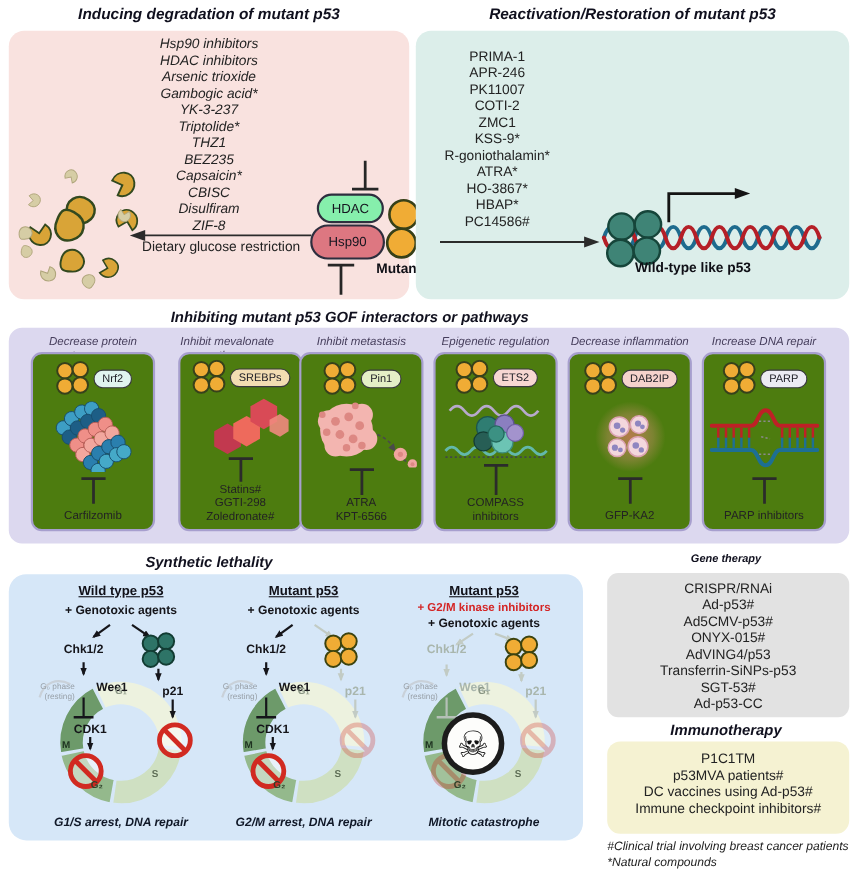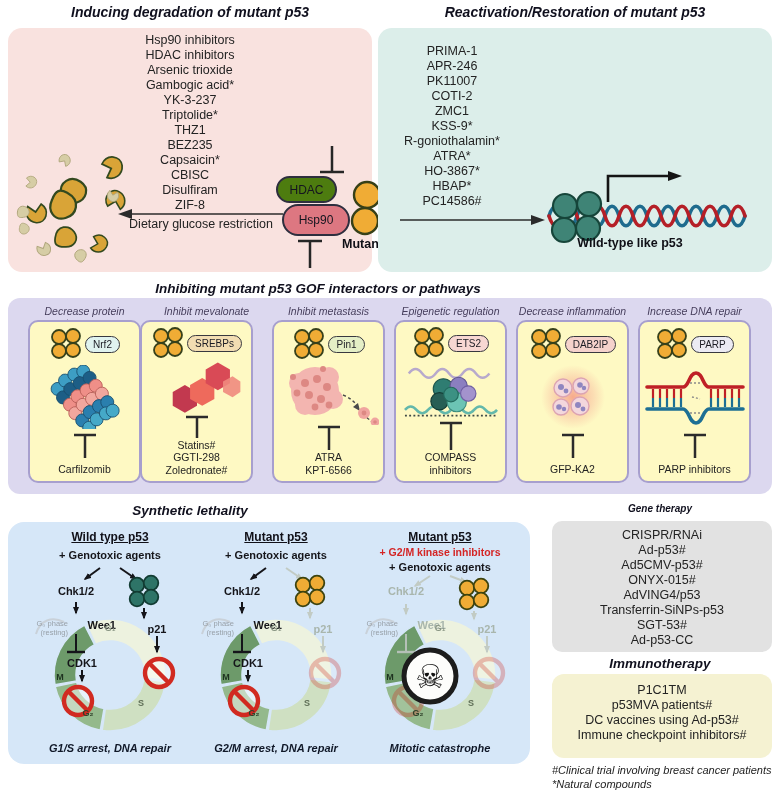--- a/index.html
+++ b/index.html
@@ -15,21 +15,21 @@
   .gray{background:#e2e2e2;border-radius:10px;}
   .yellow{background:#f5f2d2;border-radius:12px;}
   .druglist{position:absolute;text-align:center;font-size:12.5px;color:#232323;}
   .druglist .li{line-height:15px;}
   .pill-lg{position:absolute;border:2px solid #2e2e3e;border-radius:16px;display:flex;align-items:center;justify-content:center;
            font-size:12px;color:#15151f;box-sizing:border-box;}
   .biglabel{position:absolute;font-weight:bold;font-size:12.5px;text-align:center;color:#0f0f16;}
   .arrow-label{position:absolute;font-size:12.5px;text-align:center;color:#232323;}
   
   .col-head{position:absolute;top:305px;width:121px;text-align:center;font-style:italic;font-size:10.5px;color:#463e5c;}
-  .card{position:absolute;top:320px;width:113px;height:163px;background:#fef9c3;border:2px solid #a79fce;border-radius:10px;
+  .card{position:absolute;top:320px;width:113px;height:163px;background:#4d7c0f;border:2px solid #a79fce;border-radius:10px;
         box-sizing:border-box;display:flex;flex-direction:column;align-items:center;justify-content:space-between;padding:5px 18px;}
   .card-head{display:flex;align-items:center;gap:2px;height:34px;}
   .pill{border:1.5px solid #38383f;border-radius:10px;padding:2px 7px;font-size:10px;color:#1c1c24;white-space:nowrap;}
   .card-drugs{text-align:center;font-size:10.5px;color:#232323;}
   .card-drugs .li{line-height:12.5px;}
   .tbar{flex:0 0 auto;}
   
   .diag{position:absolute;top:530px;width:172px;height:234px;}
   .dg-title{position:absolute;top:0;left:0;width:172px;text-align:center;font-weight:bold;font-size:12px;text-decoration:underline;color:#101018;}
   .dg-extra{position:absolute;top:16px;left:0;width:172px;text-align:center;font-weight:bold;font-size:10.5px;color:#d42525;}
@@ -52,21 +52,21 @@
 </style>
 </head>
 <body>
 
 <div class="canvas">
 
   <div class="sec-title" style="left:8px;top:4px;width:364px;">Inducing degradation of mutant p53</div>
   <div class="sec-title" style="left:378px;top:4px;width:394px;">Reactivation/Restoration of mutant p53</div>
 
   <div class="panel pink" style="left:8px;top:28px;width:364px;height:244px;"></div>
-  <div class="druglist" style="left:8px;top:33px;width:364px;">
+  <div class="druglist" style="left:8px;top:33px;width:364px;font-style:italic;">
       <div class="li">Hsp90 inhibitors</div>
       <div class="li">HDAC inhibitors</div>
       <div class="li">Arsenic trioxide</div>
       <div class="li">Gambogic acid*</div>
       <div class="li">YK-3-237</div>
       <div class="li">Triptolide*</div>
       <div class="li">THZ1</div>
       <div class="li">BEZ235</div>
       <div class="li">Capsaicin*</div>
       <div class="li">CBISC</div>
@@ -102,21 +102,21 @@
   <svg class="abs" style="left:115px;top:208px;" width="170" height="12" viewBox="0 0 170 12">
     <line x1="16" y1="6" x2="168" y2="6" stroke="#2b2b2b" stroke-width="1.6"></line>
     <polygon points="3,6 17,1 17,11" fill="#2b2b2b"></polygon>
   </svg>
   <div class="arrow-label" style="left:112px;top:217px;width:178px;">Dietary glucose restriction</div>
 
   <svg class="abs" style="left:318px;top:146px;" width="28" height="30" viewBox="0 0 28 30">
     <line x1="14" y1="0" x2="14" y2="26" stroke="#262626" stroke-width="2.5"></line>
     <line x1="2" y1="26" x2="26" y2="26" stroke="#262626" stroke-width="2.5"></line>
   </svg>
-  <div class="pill-lg" style="left:276px;top:176px;width:61px;height:27px;background:#4d7c0f;">HDAC</div>
+  <div class="pill-lg" style="left:288px;top:176px;width:61px;height:27px;background:#86efac;">HDAC</div>
   <div class="pill-lg" style="left:282px;top:204px;width:68px;height:32px;background:#dd7781;">Hsp90</div>
   <svg class="abs" style="left:296px;top:238px;" width="28" height="32" viewBox="0 0 28 32">
     <line x1="2" y1="3" x2="26" y2="3" stroke="#262626" stroke-width="2.5"></line>
     <line x1="14" y1="3" x2="14" y2="30" stroke="#262626" stroke-width="2.5"></line>
   </svg>
 
   <svg class="abs" style="left:350px;top:176px;" width="62" height="62" viewBox="0 0 62 62">
     <g fill="#f0ac35" stroke="#374018" stroke-width="2.4">
       <circle cx="17" cy="19" r="13"></circle>
         <circle cx="44" cy="16" r="13"></circle>
@@ -230,21 +230,21 @@
     </svg>
     <svg class="tbar" width="28" height="26" viewBox="0 0 28 26">
       <line x1="3" y1="2" x2="25" y2="2" stroke="#2b2b2b" stroke-width="2.5"></line>
         <line x1="14" y1="2" x2="14" y2="25" stroke="#2b2b2b" stroke-width="2.5"></line>
     </svg>
     <div class="card-drugs">
         <div class="li">Carfilzomib</div>
       </div>
   </div>
 
-  <div class="card" style="left:140px;">
+  <div class="card" style="left:162px;">
     <div class="card-head">
       <svg width="34" height="32" viewBox="0 0 34 32">
         <g fill="#f0ac35" stroke="#37411b" stroke-width="1.8">
           <circle cx="10" cy="9" r="7"></circle>
             <circle cx="24" cy="8" r="7"></circle>
             <circle cx="10" cy="23" r="7"></circle>
             <circle cx="24" cy="22" r="7"></circle>
         </g>
       </svg>
       <div class="pill" style="background: rgb(242, 221, 178);">SREBPs</div>

